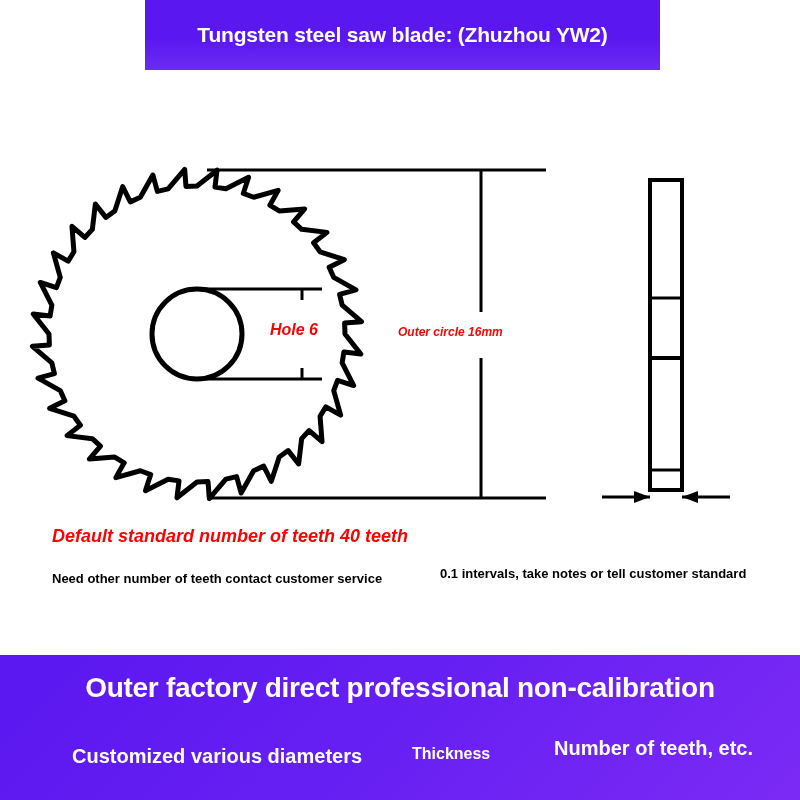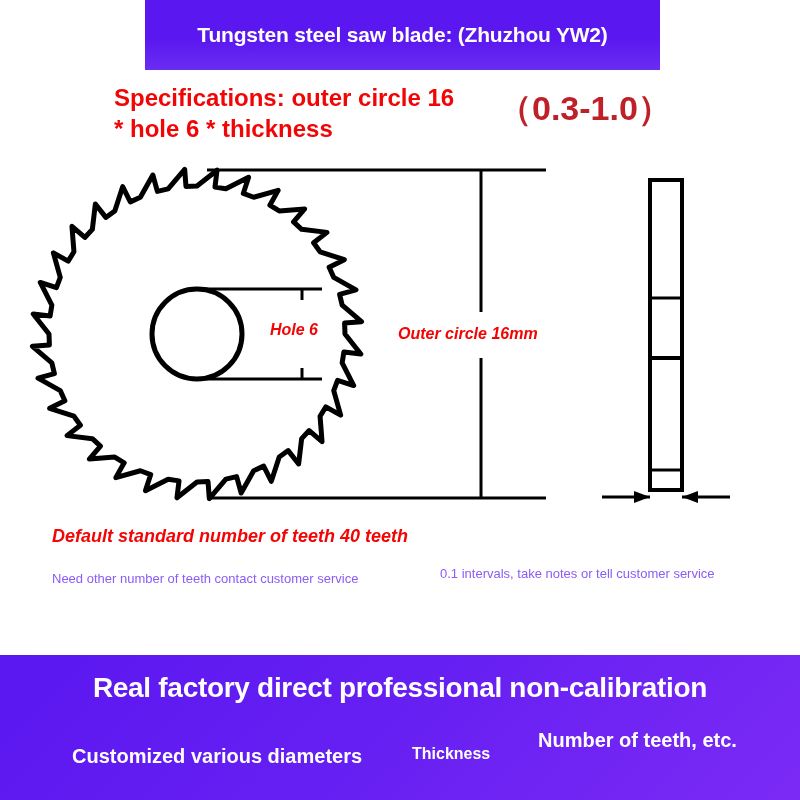--- a/index.html
+++ b/index.html
@@ -87,39 +87,39 @@
     font-style: italic;
   }
   .lbl-hole {
     left: 270px;
     top: 321px;
     font-size: 16px;
   }
   .lbl-outer {
     left: 398px;
     top: 325px;
-    font-size: 16px;
+    font-size: 12px;
   }
   .lbl-thickness {
     left: 586px;
     top: 520px;
     font-size: 17px;
   }
   .lbl-teeth {
     left: 52px;
     top: 526px;
     font-size: 18px;
     text-align: right;
   }
 
   
   .note {
     position: absolute;
-    color: #8b5cf6;
-    font-weight: normal;
+    color: #000000;
+    font-weight: bold;
     white-space: nowrap;
   }
   .note-teeth {
     left: 52px;
     top: 571px;
     font-size: 13px;
   }
   .note-interval {
     left: 440px;
     top: 566px;
@@ -169,42 +169,38 @@
     left: 352px;
     top: 22px;
     color: #ffffff;
     font-size: 16px;
     font-weight: bold;
     white-space: nowrap;
   }
   .bb-sub-c {
     position: absolute;
     left: 478px;
-    top: 4px;
+    top: 12px;
     width: 215px;
     color: #ffffff;
     font-size: 20px;
     font-weight: bold;
     line-height: 26px;
+    text-align: right;
   }
 </style>
 </head>
 <body>
 
 <div class="page">
 
   <div class="top-banner">
     <div class="top-banner-text">Tungsten steel saw blade: (Zhuzhou YW2)</div>
   </div>
 
-  <div class="spec-block">
-    <div class="spec-line">Specifications: outer circle 16</div>
-    <div class="spec-line">* hole 6 * thickness</div>
-  </div>
-  <div class="spec-range">（0.3-1.0）</div>
 
   <svg class="drawing" viewBox="0 0 800 800" width="800" height="800">
 
     <path id="blade-teeth" fill="none" stroke="#000000" stroke-width="5" stroke-linejoin="round" stroke-linecap="round" d="M 197.00 186.00 L 217.04 170.22 L 214.97 187.10 L 225.87 188.84 L 248.60 177.28 L 243.29 193.42 L 253.64 197.27 L 278.19 190.36 L 269.82 205.16 L 279.22 210.94 L 304.65 208.95 L 293.56 221.84 L 301.65 229.35 L 326.98 232.36 L 313.59 242.83 L 320.06 251.78 L 344.31 259.67 L 329.13 267.33 L 333.73 277.36 L 355.98 289.84 L 339.60 294.39 L 342.16 305.13 L 361.54 321.70 L 344.59 322.97 L 345.00 334.00 L 360.78 354.04 L 343.90 351.97 L 342.16 362.87 L 353.72 385.60 L 337.58 380.29 L 333.73 390.64 L 340.64 415.19 L 325.84 406.82 L 320.06 416.22 L 322.05 441.65 L 309.16 430.56 L 301.65 438.65 L 298.64 463.98 L 288.17 450.59 L 279.22 457.06 L 271.33 481.31 L 263.67 466.13 L 253.64 470.73 L 241.16 492.98 L 236.61 476.60 L 225.87 479.16 L 209.30 498.54 L 208.03 481.59 L 197.00 482.00 L 176.96 497.78 L 179.03 480.90 L 168.13 479.16 L 145.40 490.72 L 150.71 474.58 L 140.36 470.73 L 115.81 477.64 L 124.18 462.84 L 114.78 457.06 L 89.35 459.05 L 100.44 446.16 L 92.35 438.65 L 67.02 435.64 L 80.41 425.17 L 73.94 416.22 L 49.69 408.33 L 64.87 400.67 L 60.27 390.64 L 38.02 378.16 L 54.40 373.61 L 51.84 362.87 L 32.46 346.30 L 49.41 345.03 L 49.00 334.00 L 33.22 313.96 L 50.10 316.03 L 51.84 305.13 L 40.28 282.40 L 56.42 287.71 L 60.27 277.36 L 53.36 252.81 L 68.16 261.18 L 73.94 251.78 L 71.95 226.35 L 84.84 237.44 L 92.35 229.35 L 95.36 204.02 L 105.83 217.41 L 114.78 210.94 L 122.67 186.69 L 130.33 201.87 L 140.36 197.27 L 152.84 175.02 L 157.39 191.40 L 168.13 188.84 L 184.70 169.46 L 185.97 186.41 Z"></path>
 
     <circle id="blade-hole" fill="none" stroke="#000000" stroke-width="5" cx="197" cy="334" r="45"></circle>
 
     <g>
       <line x1="197" y1="289" x2="322" y2="289" stroke="#000000" stroke-width="3"></line>
       <line x1="197" y1="379" x2="322" y2="379" stroke="#000000" stroke-width="3"></line>
@@ -232,24 +228,24 @@
       <polygon points="650,497 634,491 634,503" fill="#000000"></polygon>
       <polygon points="682,497 698,491 698,503" fill="#000000"></polygon>
     </g>
   </svg>
 
   <div class="lbl-red lbl-hole">Hole 6</div>
   <div class="lbl-red lbl-outer">Outer circle 16mm</div>
 
   <div class="lbl-red lbl-teeth">Default standard number of teeth 40 teeth</div>
   <div class="note note-teeth">Need other number of teeth contact customer service</div>
-  <div class="note note-interval">0.1 intervals, take notes or tell customer service</div>
+  <div class="note note-interval">0.1 intervals, take notes or tell customer standard</div>
 
   <div class="bottom-banner">
-    <div class="bb-headline">Real factory direct professional non-calibration</div>
+    <div class="bb-headline">Outer factory direct professional non-calibration</div>
     <div class="bb-sub">
       <div class="bb-sub-a">Customized various diameters</div>
       <div class="bb-sub-b">Thickness</div>
       <div class="bb-sub-c">Number of teeth, etc.</div>
     </div>
   </div>
 
 </div>
 
 </body></html>

